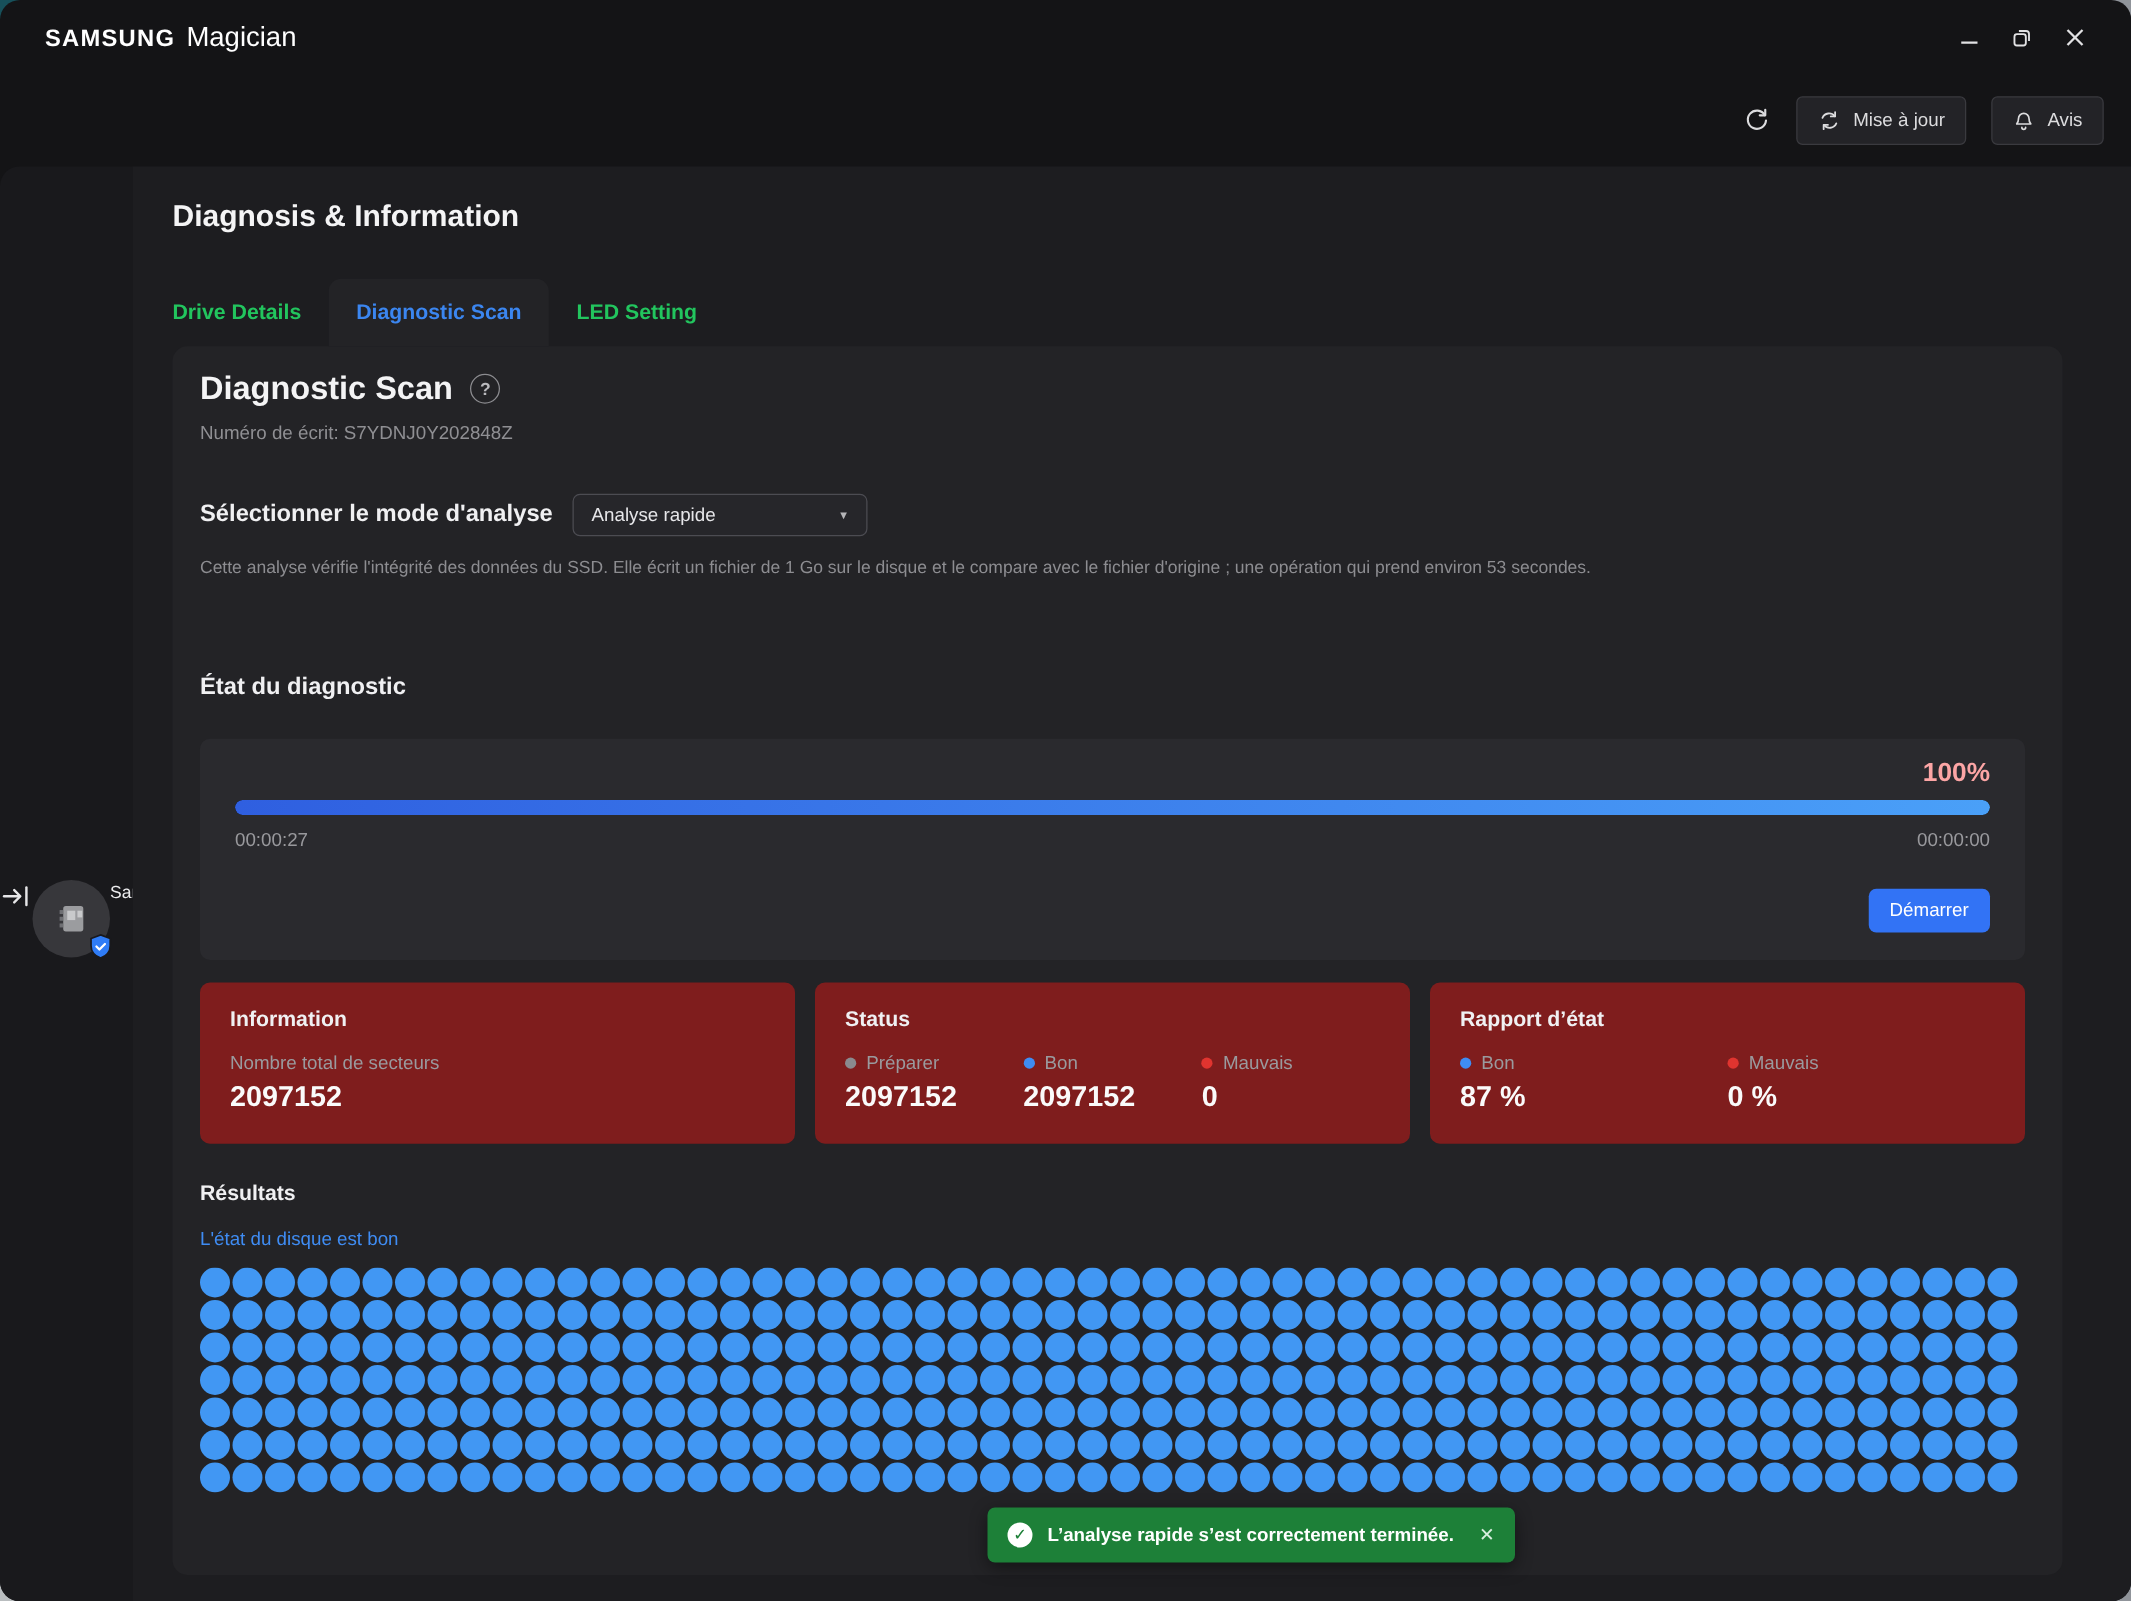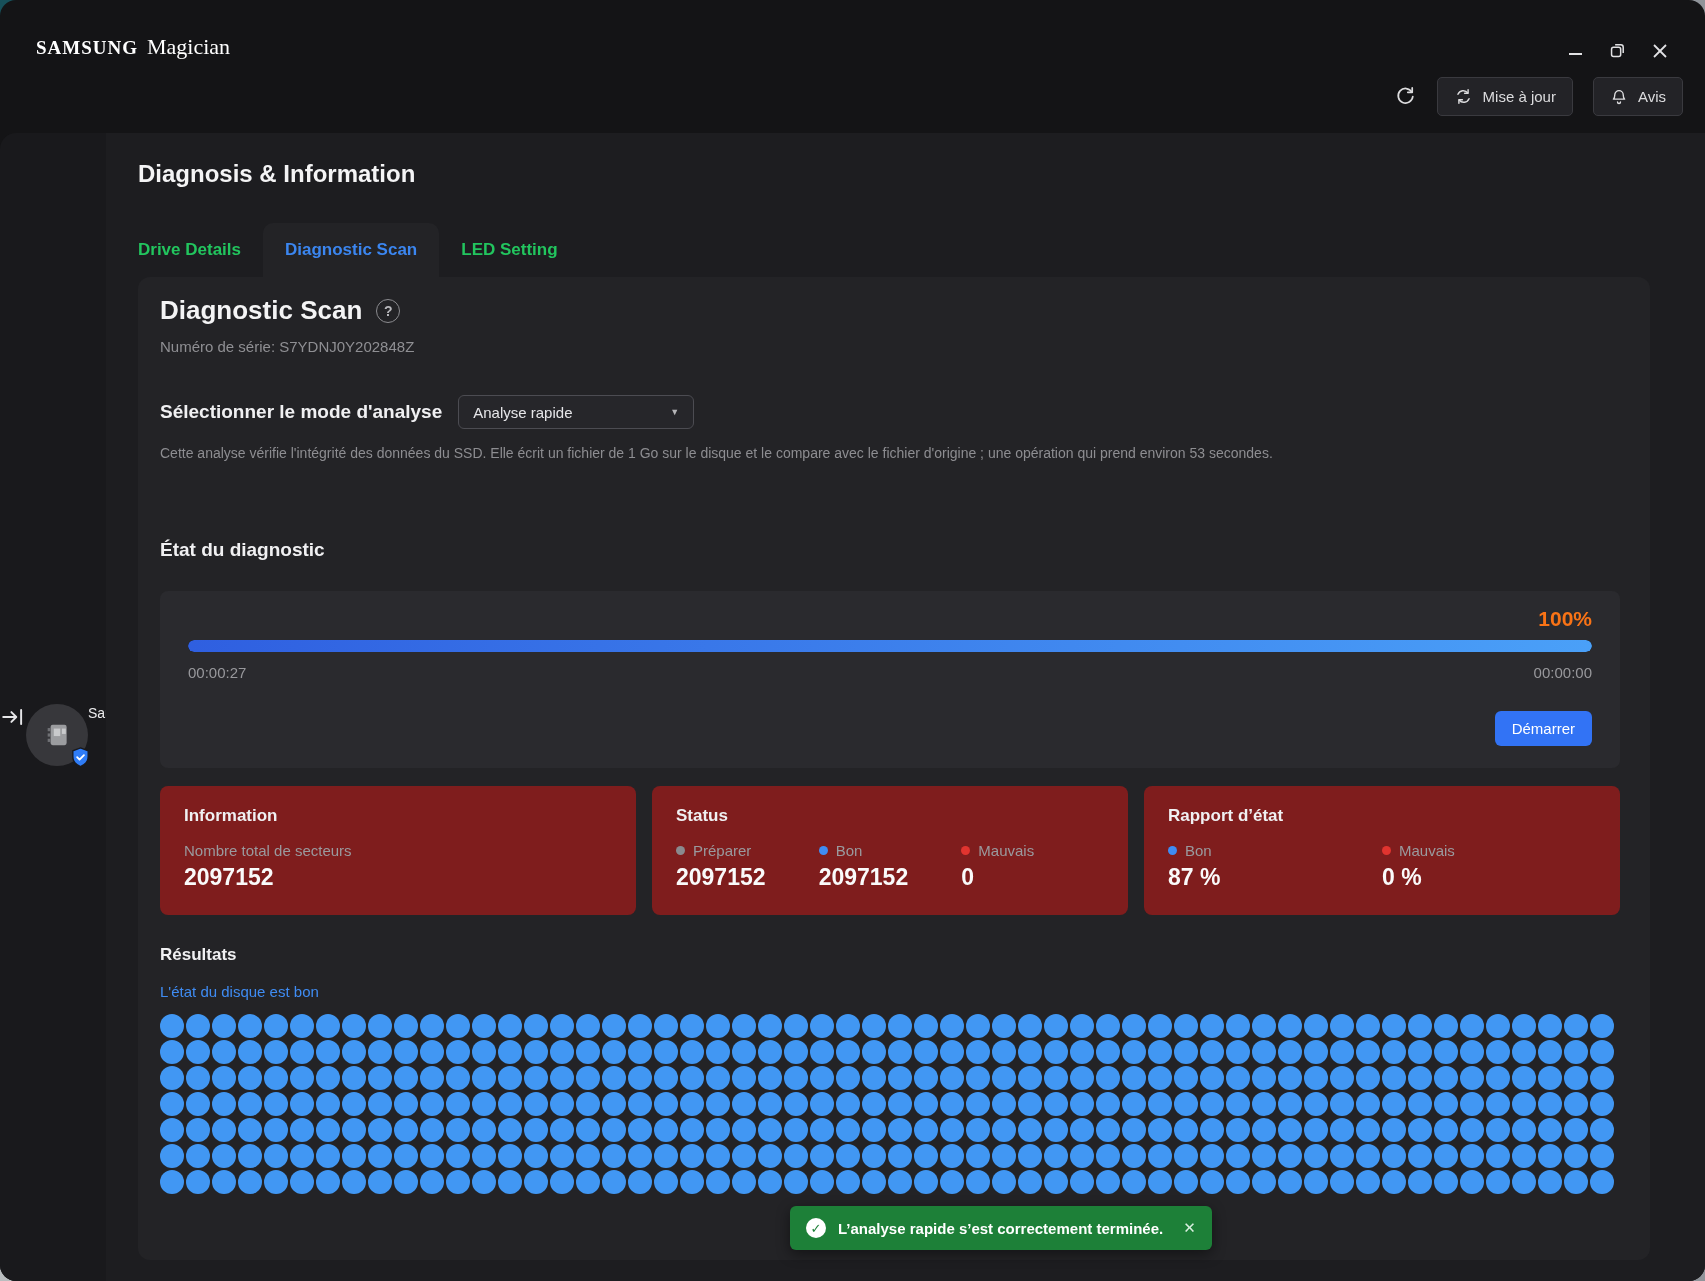--- a/index.html
+++ b/index.html
@@ -3,21 +3,21 @@
 <meta charset="utf-8">
 <style>
   * { margin:0; padding:0; box-sizing:border-box; }
   body { background:#90949a; font-family:"Liberation Sans","DejaVu Sans",sans-serif; color:#e8e8ea; }
   .canvas { position:relative; width:1705px; height:1281px; overflow:hidden; }
   .corner-tl { position:absolute; left:0; top:0; width:42px; height:42px; background:#17505a; }
   .corner-bl { position:absolute; left:0; bottom:0; width:42px; height:42px; background:#b9bdbf; }
   .window { position:absolute; inset:0; background:#141416; border-radius:16px; overflow:hidden; }
 
   
-  .titlebar { height:60px; display:flex; align-items:flex-end; justify-content:space-between; padding:0 36px;font-family:Liberation Serif, serif; }
+  .titlebar { height:60px; display:flex; align-items:center; justify-content:space-between; padding:0 36px; }
   .logo { display:flex; align-items:baseline; gap:9px; }
   .logo-samsung { font-size:19px; font-weight:800; letter-spacing:1px; color:#fff; }
   .logo-app { font-size:22px; font-weight:400; color:#fff; }
   .winbtns { display:flex; align-items:center; gap:24px; }
   .winbtn { color:#e2e2e4; cursor:pointer; display:flex; align-items:center; }
 
   
   .actionrow { height:73px; display:flex; align-items:center; justify-content:flex-end; gap:20px; padding-right:22px; }
   .iconbtn { color:#dcdcde; display:flex; cursor:pointer; }
   .pillbtn { display:flex; align-items:center; gap:10px; height:39px; padding:0 16px; border:1px solid #3a3a3f;
@@ -56,21 +56,21 @@
 
   .mode-row { margin-top:40px; display:flex; align-items:center; gap:16px; }
   .mode-label { font-size:19px; font-weight:700; color:#f0f0f2; }
   .select { width:236px; height:34px; border:1px solid #4c4c52; border-radius:6px; background:#26262a; display:flex;
             align-items:center; justify-content:space-between; padding:0 14px; font-size:15px; color:#e6e6e9; cursor:pointer; }
   .select .caret { font-size:9px; color:#b5b5b8; }
   .scan-desc { margin-top:16px; font-size:14px; color:#8d8d91; }
 
   .section-h { margin-top:78px; font-size:19px; font-weight:700; color:#f0f0f2; }
   .progress-card { margin-top:30px; height:177px; background:#2a2a2e; border-radius:8px; padding:16px 28px 0 28px; position:relative; }
-  .pct { text-align:right; font-size:21px; font-weight:700; color:#f97316; }
+  .pct { text-align:right; font-size:21px; font-weight:700; color:#fca5a5; }
   .bar-track { margin-top:9px; height:12px; border-radius:7px; background:#17171a; overflow:hidden; }
   .bar-fill { height:100%; width:100%; border-radius:7px; background:linear-gradient(90deg,#2f5fe0,#4aa0f8); }
   .times { display:flex; justify-content:space-between; margin-top:12px; font-size:15px; color:#98989c; }
   .start-btn { position:absolute; right:28px; bottom:22px; background:#3273f5; color:#fff; font-size:15px; font-weight:400;
                border:none; border-radius:6px; padding:9px 17px; cursor:pointer; }
 
   .cards-row { margin-top:18px; display:grid; grid-template-columns:1fr 1fr 1fr; gap:16px; }
   .card { height:129px; background:#7f1d1d; border-radius:8px; padding:20px 24px; }
   .card-title { font-size:17px; font-weight:700; color:#f0f0f2; }
   .metric-label { margin-top:16px; font-size:15px; color:#9a9a9e; display:flex; align-items:center; gap:8px; }
@@ -286,21 +286,21 @@
           <div class="tab">Drive Details</div>
           <div class="tab active">Diagnostic Scan</div>
           <div class="tab">LED Setting</div>
         </div>
 
         <div class="panel">
           <div class="h1-row">
             <span class="panel-h1">Diagnostic Scan</span>
             <span class="help-circle">?</span>
           </div>
-          <div class="serial">Numéro de série: S7YDNJ0Y202848Z</div>
+          <div class="serial">Numéro de écrit: S7YDNJ0Y202848Z</div>
 
           <div class="mode-row">
             <span class="mode-label">Sélectionner le mode d'analyse</span>
             <div class="select">
               <span>Analyse rapide</span>
               <span class="caret">▼</span>
             </div>
           </div>
           <div class="scan-desc">Cette analyse vérifie l'intégrité des données du SSD. Elle écrit un fichier de 1 Go sur le disque et le compare avec le fichier d'origine ; une opération qui prend environ 53 secondes.</div>
 

